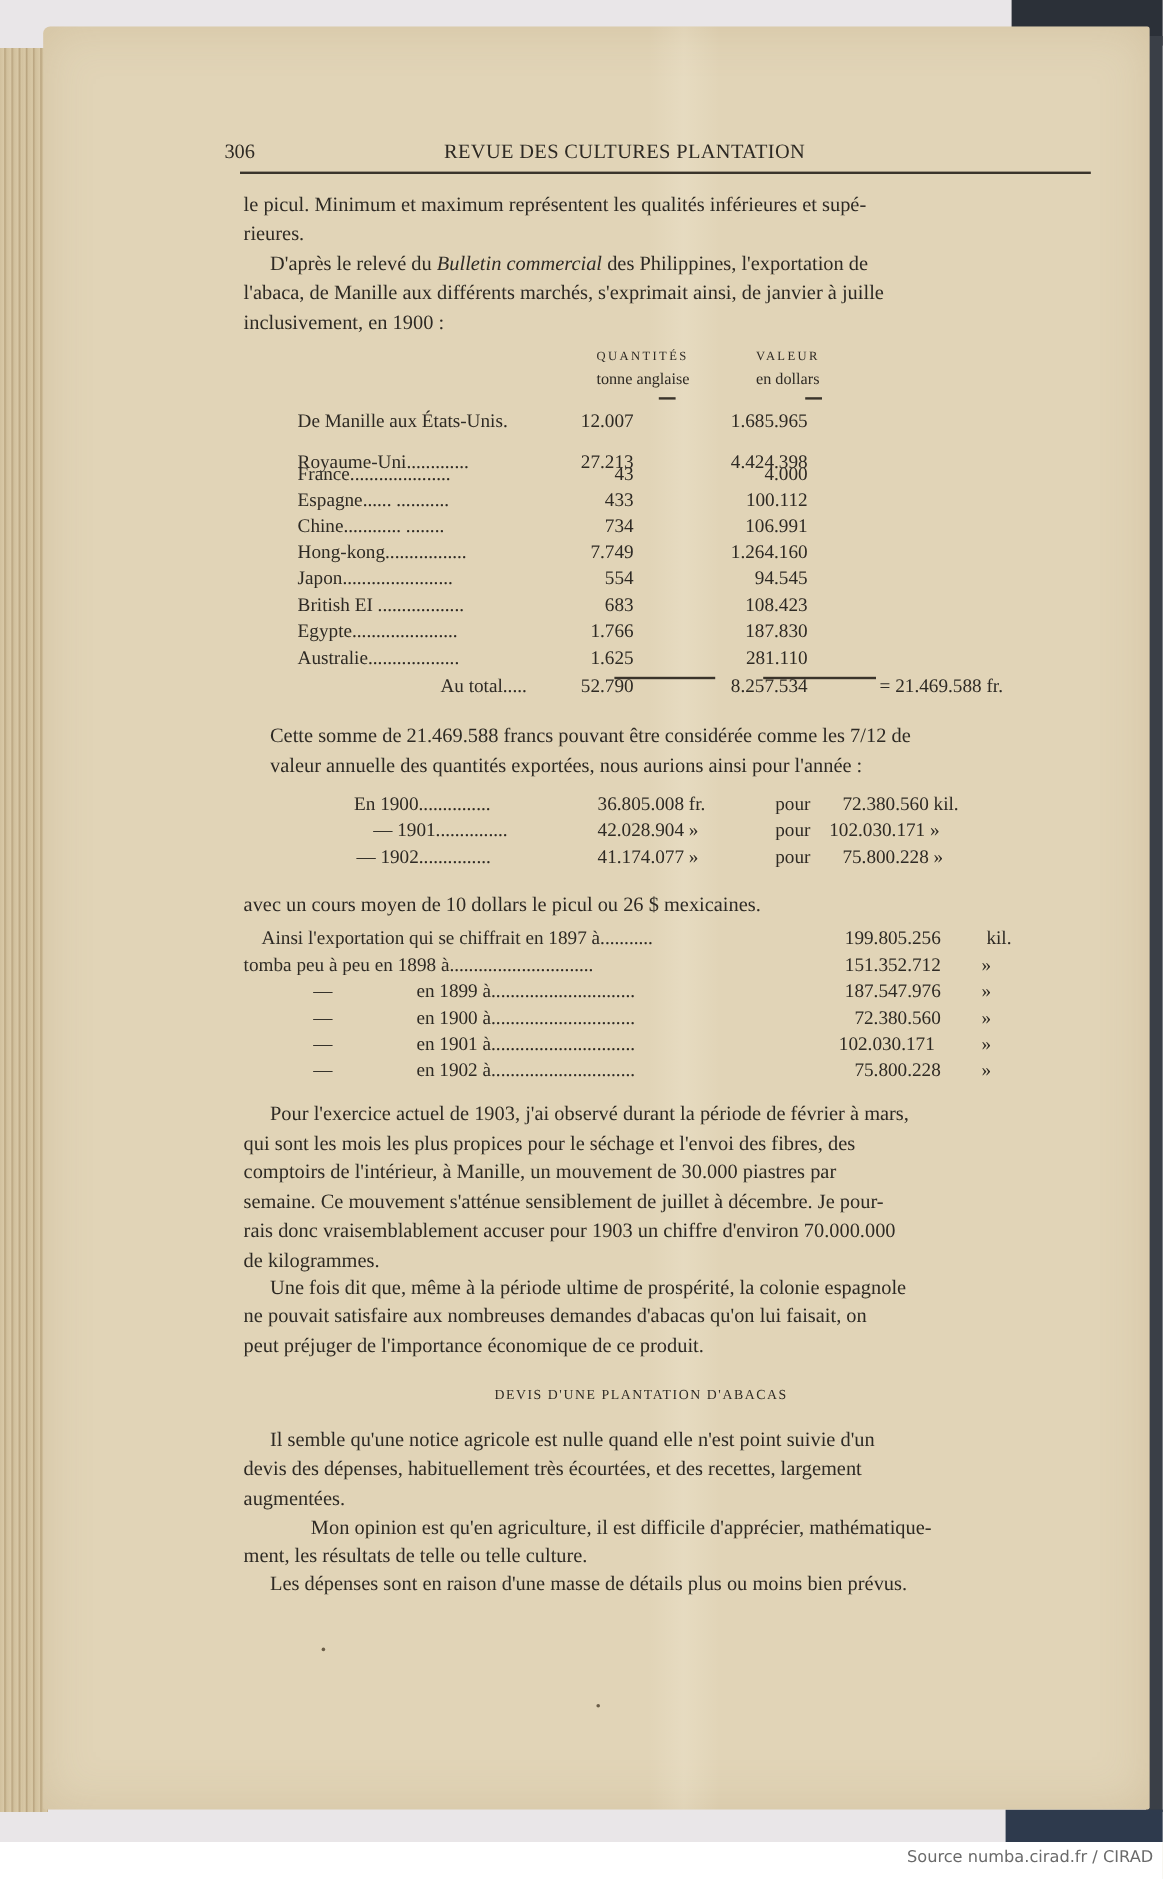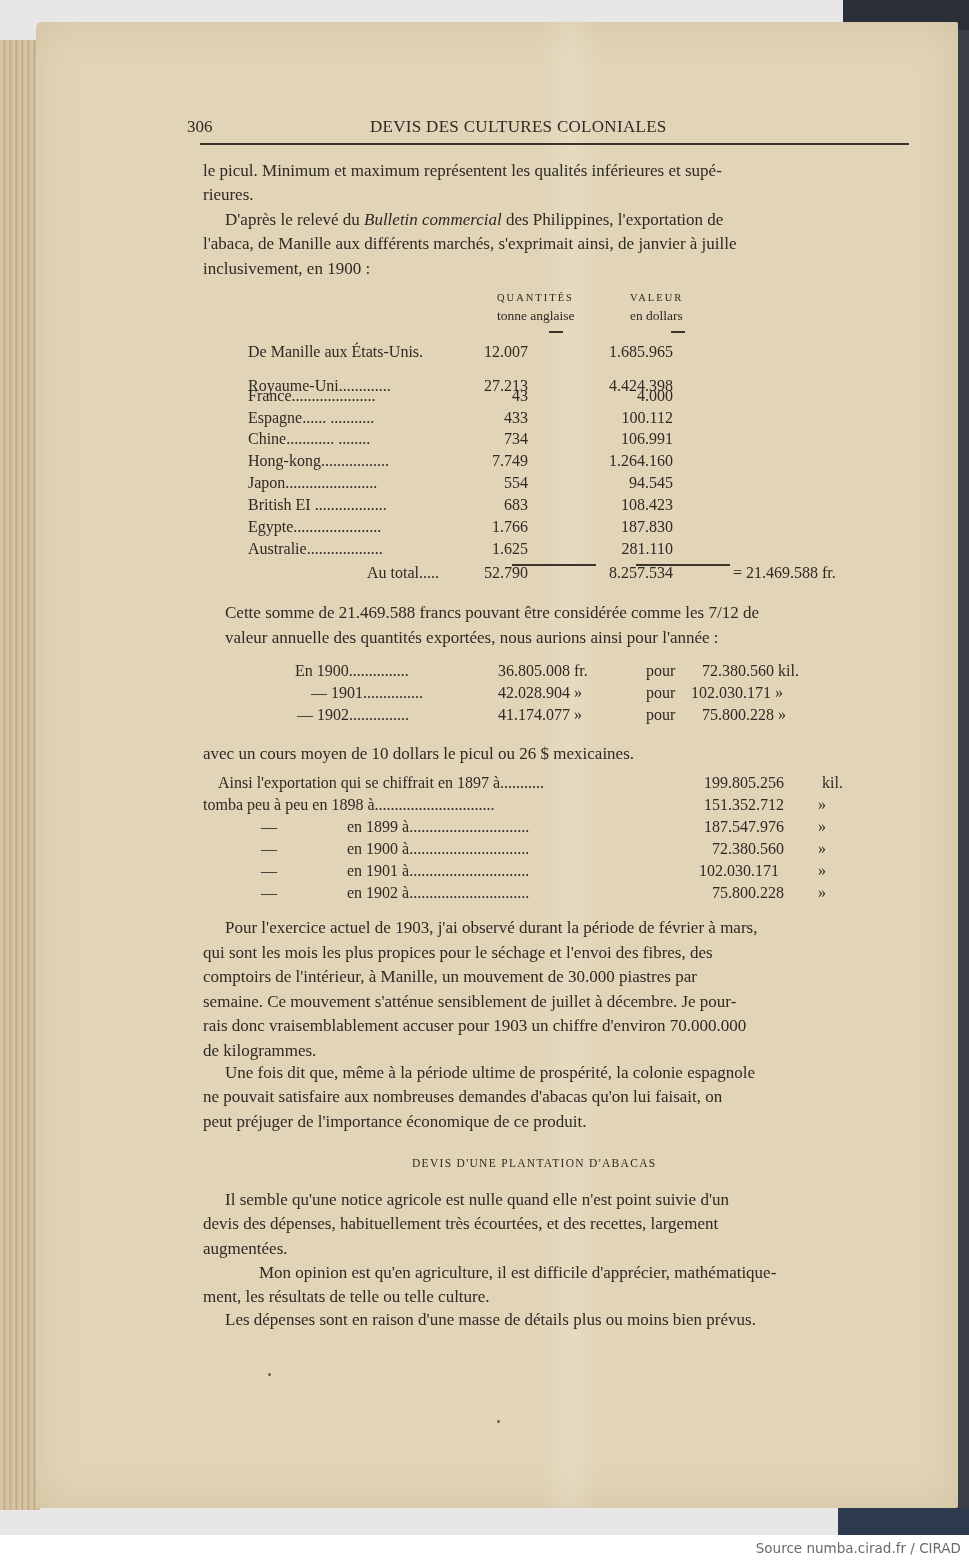--- a/index.html
+++ b/index.html
@@ -39,21 +39,21 @@
 
 <div class="scan-bg"></div>
 <div class="cover-top"></div>
 <div class="cover-right"></div>
 <div class="cover-bottom"></div>
 <div class="page-edges"></div>
 <div class="page"></div>
 <div class="fold"></div>
 
 <div class="t header-num">306</div>
-<div class="t header-title">DEVIS DES CULTURES COLONIALES</div>
+<div class="t header-title">REVUE DES CULTURES PLANTATION</div>
 <div class="rule"></div>
 
 <div class="t" style="left:203px;top:160px;">le picul. Minimum et maximum représentent les qualités inférieures et supé-</div>
 <div class="t" style="left:203px;top:184px;">rieures.</div>
 <div class="t" style="left:225px;top:209px;">
   <span>D'après le relevé du </span><i>Bulletin commercial</i><span> des Philippines, l'exportation de</span>
 </div>
 <div class="t" style="left:203px;top:233px;">l'abaca, de Manille aux différents marchés, s'exprimait ainsi, de janvier à juille</div>
 <div class="t" style="left:203px;top:258px;">inclusivement, en 1900 :</div>
 

